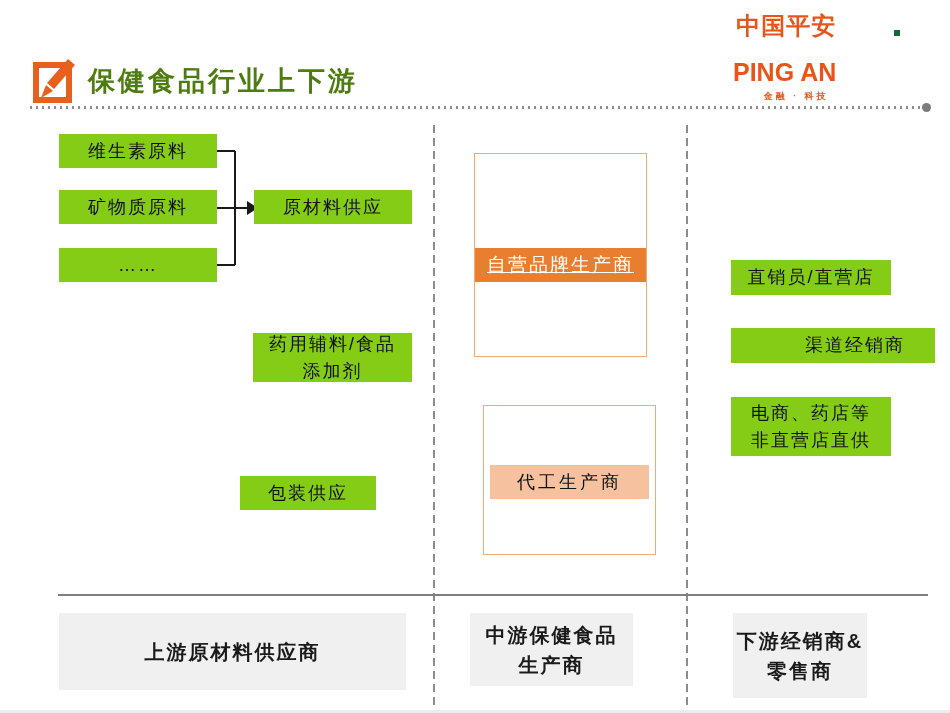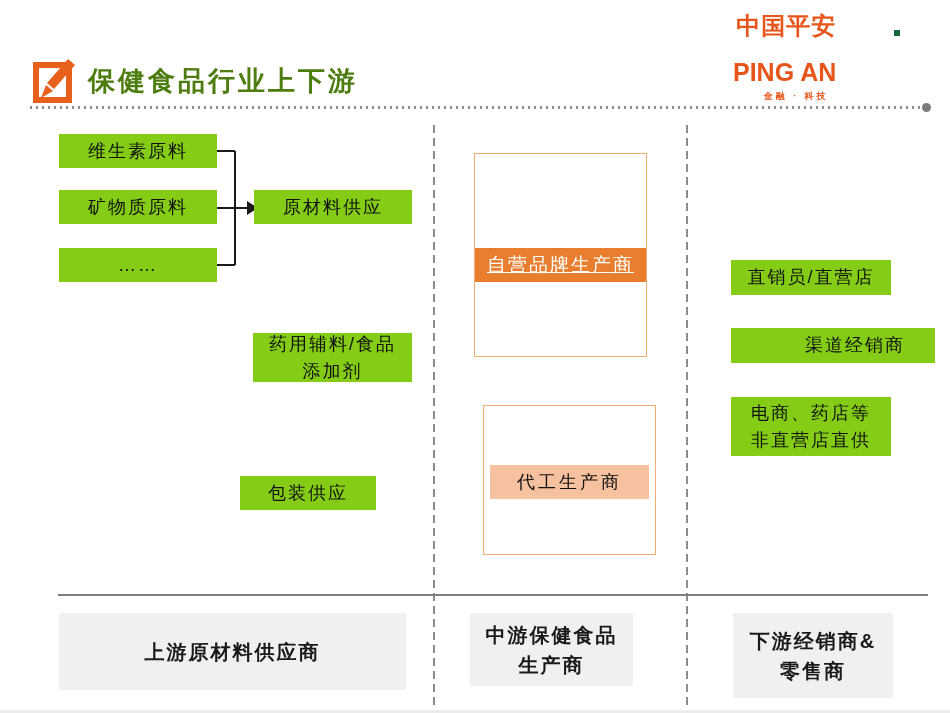--- a/index.html
+++ b/index.html
@@ -92,17 +92,17 @@
   <div class="peach-box" style="left:731px;top:260px;width:160px;height:35px;">直销员/直营店</div>
   <div class="peach-box" style="left:731px;top:328px;width:160px;height:35px;padding-left:44px;">渠道经销商</div>
   <div class="peach-box" style="left:731px;top:397px;width:160px;height:59px;">电商、药店等
 非直营店直供</div>
 
   <div class="hline"></div>
 
   <div class="gray-box" style="left:59px;top:613px;width:347px;height:77px;text-align:right;">上游原材料供应商</div>
   <div class="gray-box" style="left:470px;top:613px;width:163px;height:73px;">中游保健食品
 生产商</div>
-  <div class="gray-box" style="left:733px;top:613px;width:160px;height:85px;">下游经销商&amp;
+  <div class="gray-box" style="left:733px;top:613px;width:134px;height:85px;">下游经销商&amp;
 零售商</div>
 
   <div class="bottom-edge"></div>
 </div>
 
 </body></html>

